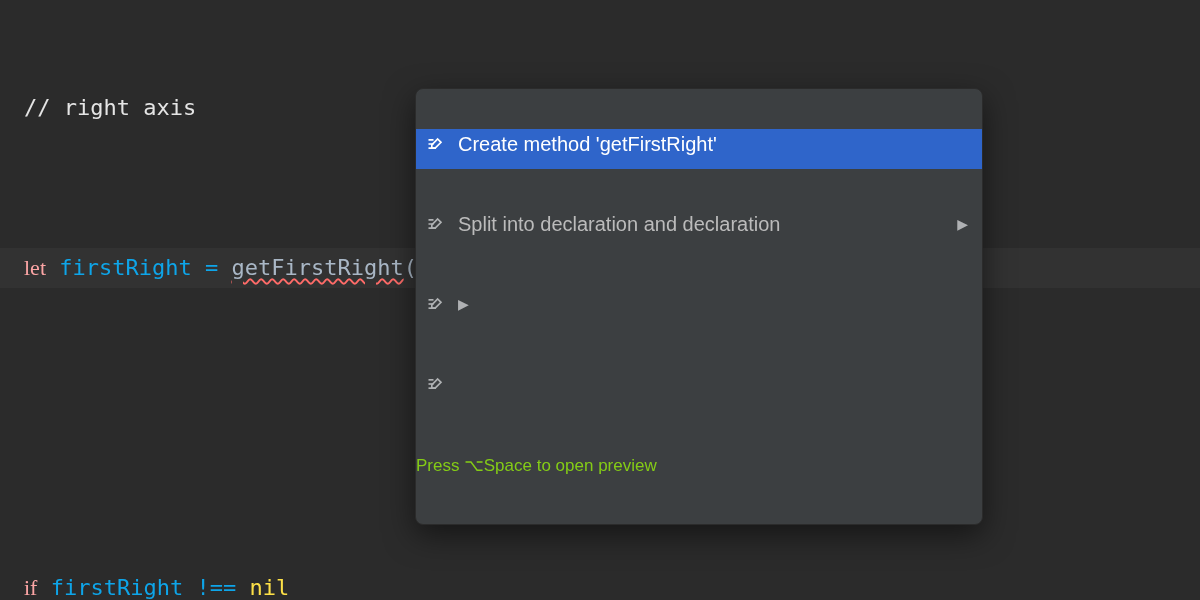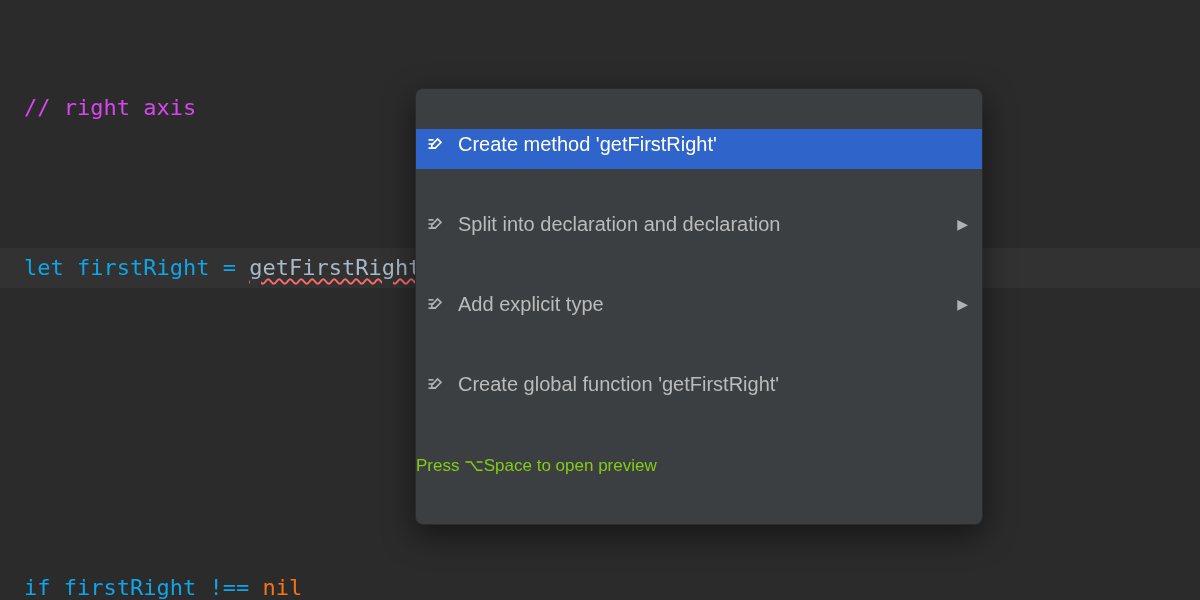--- a/index.html
+++ b/index.html
@@ -19,25 +19,25 @@
     white-space: pre;
   }
   .line { height: 40px; }
   .highlight-line {
     background: #323232;
     margin-left: -24px;
     padding-left: 24px;
     width: 1200px;
   }
   
-  .c-comment { color: #d946ef; }
-  .c-keyword { color: #0ea5e9; }
+  .c-comment { color: #e5e5e5; }
+  .c-keyword { color: #fca5a5; font-family: Liberation Serif, serif; }
   .c-ident   { color: #0ea5e9; }
   .c-param   { color: #8a653b; }
-  .c-nil     { color: #f97316; }
+  .c-nil     { color: #fde047; }
   .c-func    { color: #a9b7c6; }
   .c-paren   { color: #a9b7c6; }
   .wavy-error {
     text-decoration: underline wavy #ff6b68;
     text-decoration-thickness: 1.5px;
     text-underline-offset: 3px;
   }
   .wavy-warn {
     text-decoration: underline wavy #b8b86a;
     text-decoration-thickness: 1.5px;
@@ -151,29 +151,27 @@
     </div>
     <div class="popup-item">
       <span class="ic">
         <svg class="pencil" viewBox="0 0 24 24" fill="none" stroke="currentColor" stroke-width="2">
           <path d="M3 17h9"></path>
             <path d="M3 12h6"></path>
             <path d="M3 7h6"></path>
           <path d="M14 6l4 4-7 7H7v-4z"></path>
         </svg>
       </span>
-      <span class="label">Add explicit type</span>
       <span class="chev">▶</span>
     </div>
     <div class="popup-item">
       <span class="ic">
         <svg class="pencil" viewBox="0 0 24 24" fill="none" stroke="currentColor" stroke-width="2">
           <path d="M3 17h9"></path>
             <path d="M3 12h6"></path>
             <path d="M3 7h6"></path>
           <path d="M14 6l4 4-7 7H7v-4z"></path>
         </svg>
       </span>
-      <span class="label">Create global function 'getFirstRight'</span>
     </div>
     <div class="popup-footer">Press ⌥Space to open preview</div>
   </div>
 </div>
 
 </body></html>

